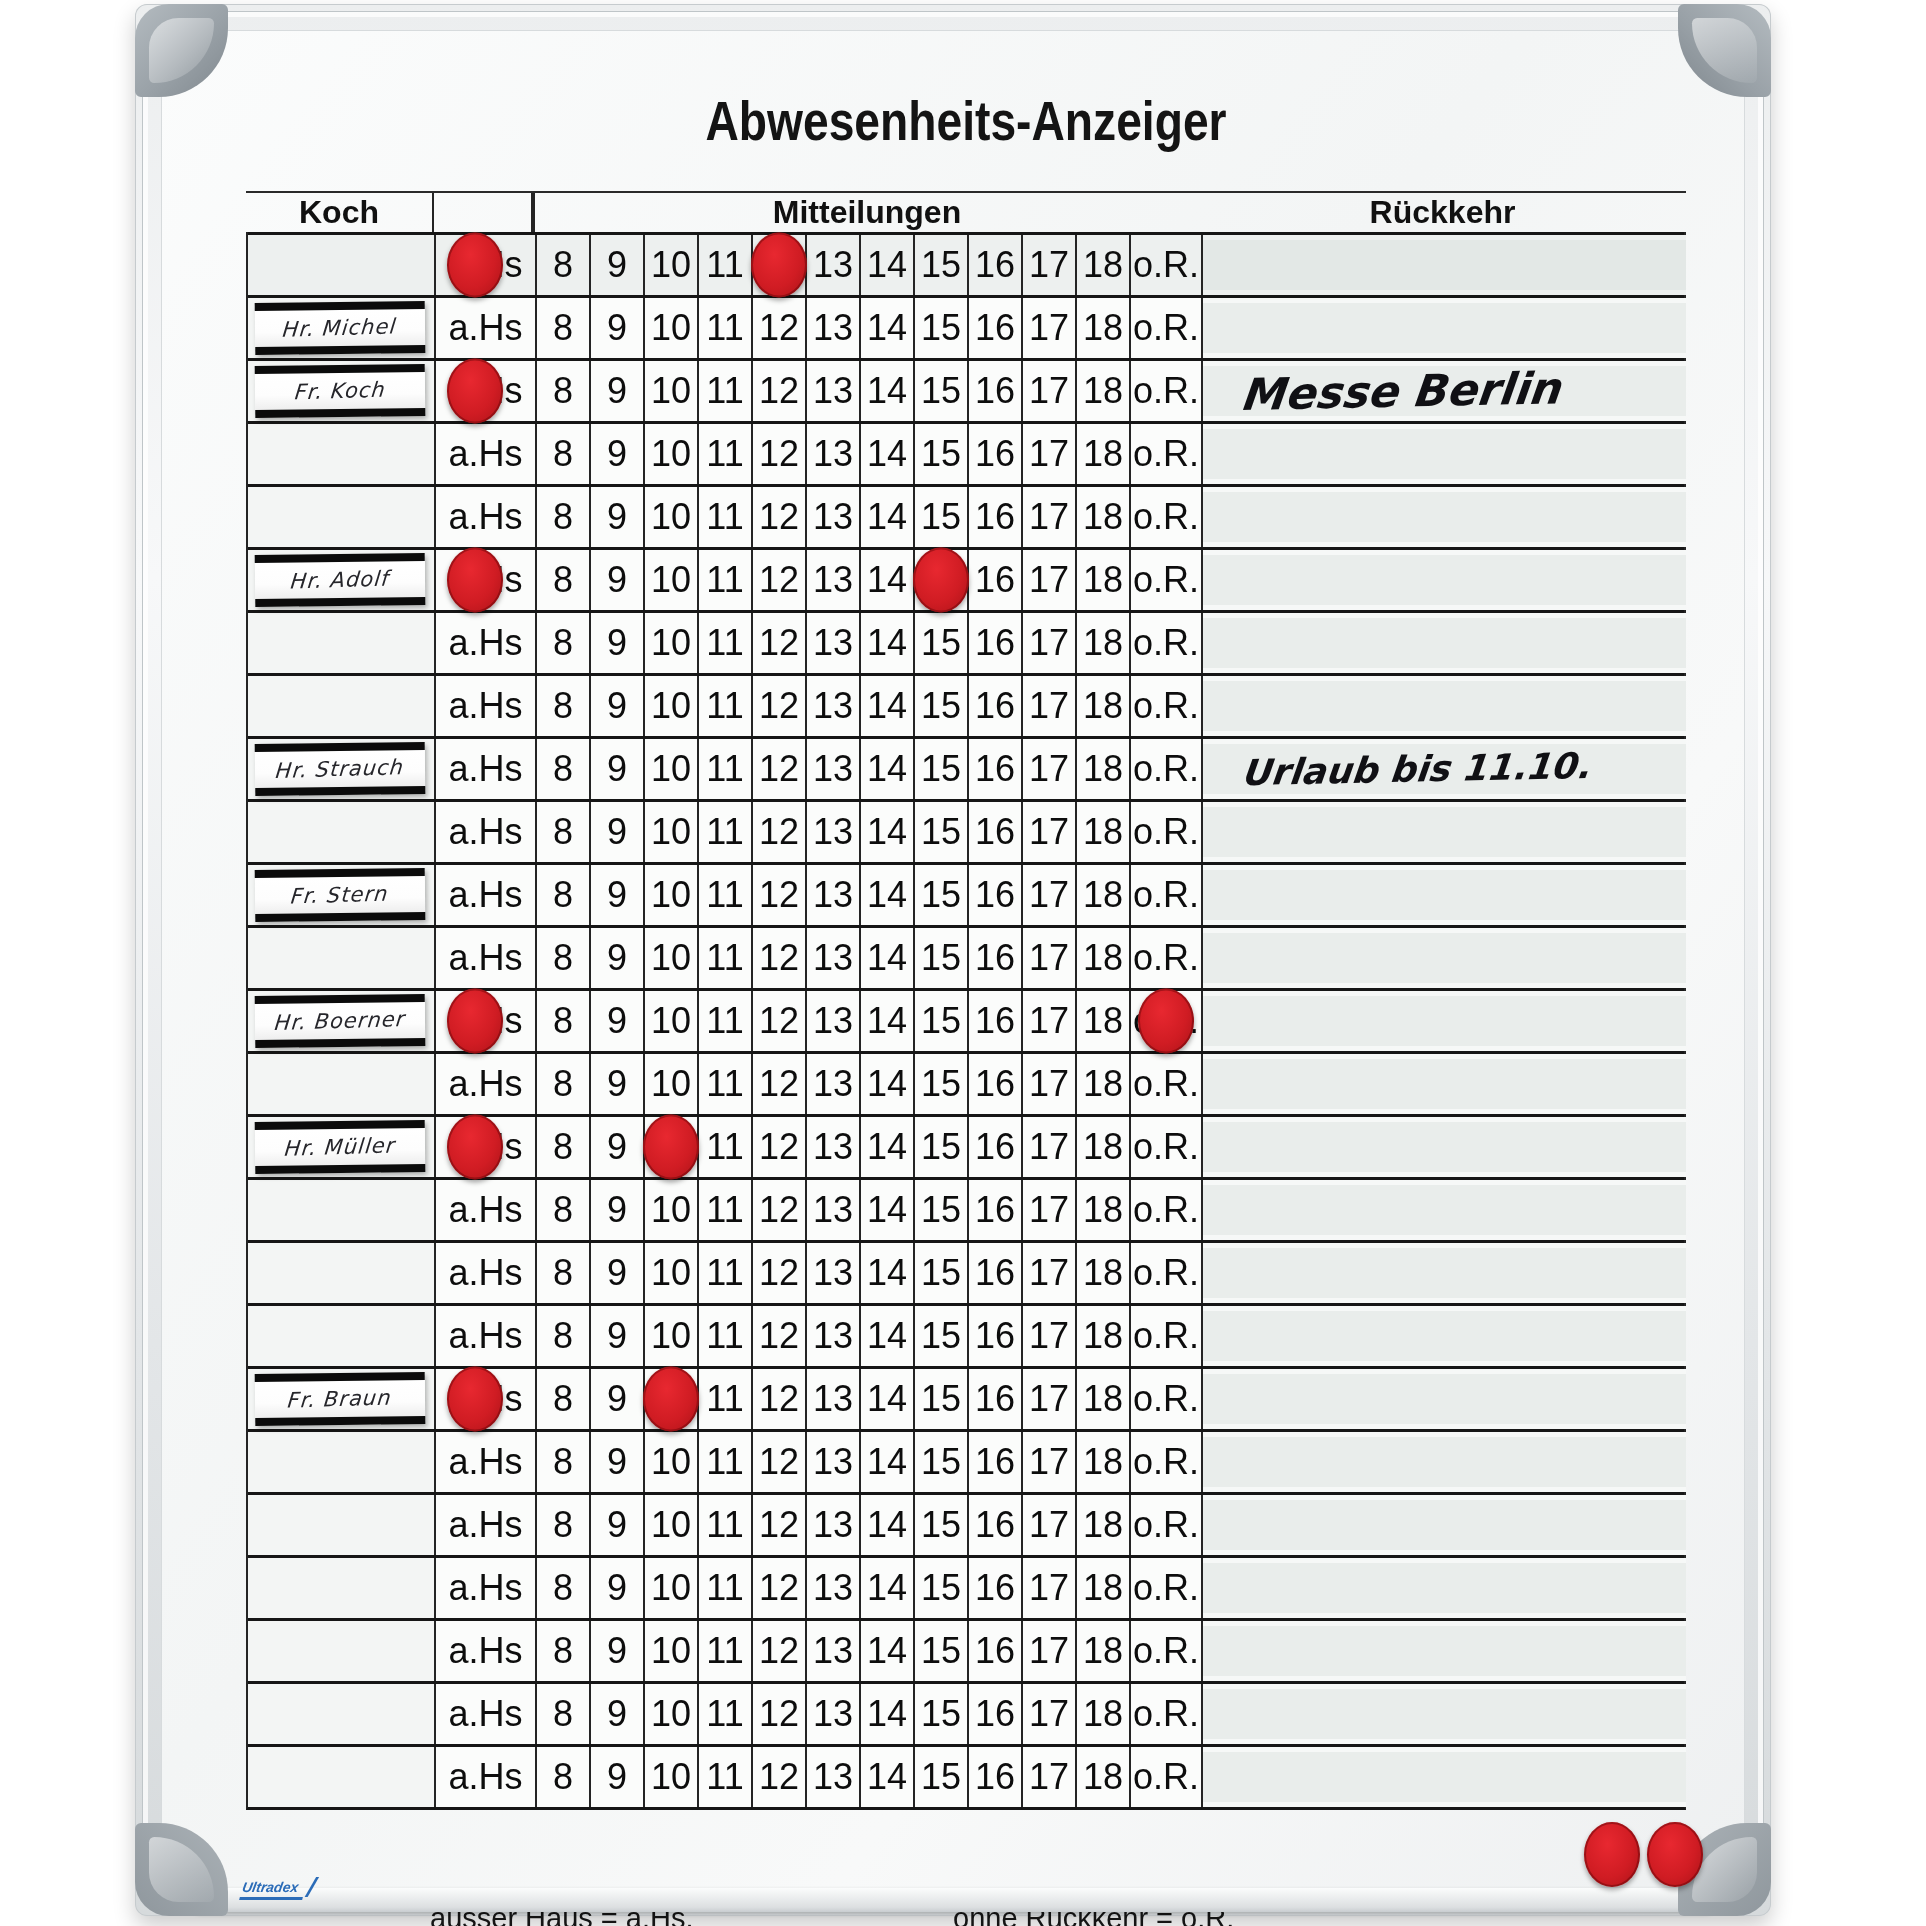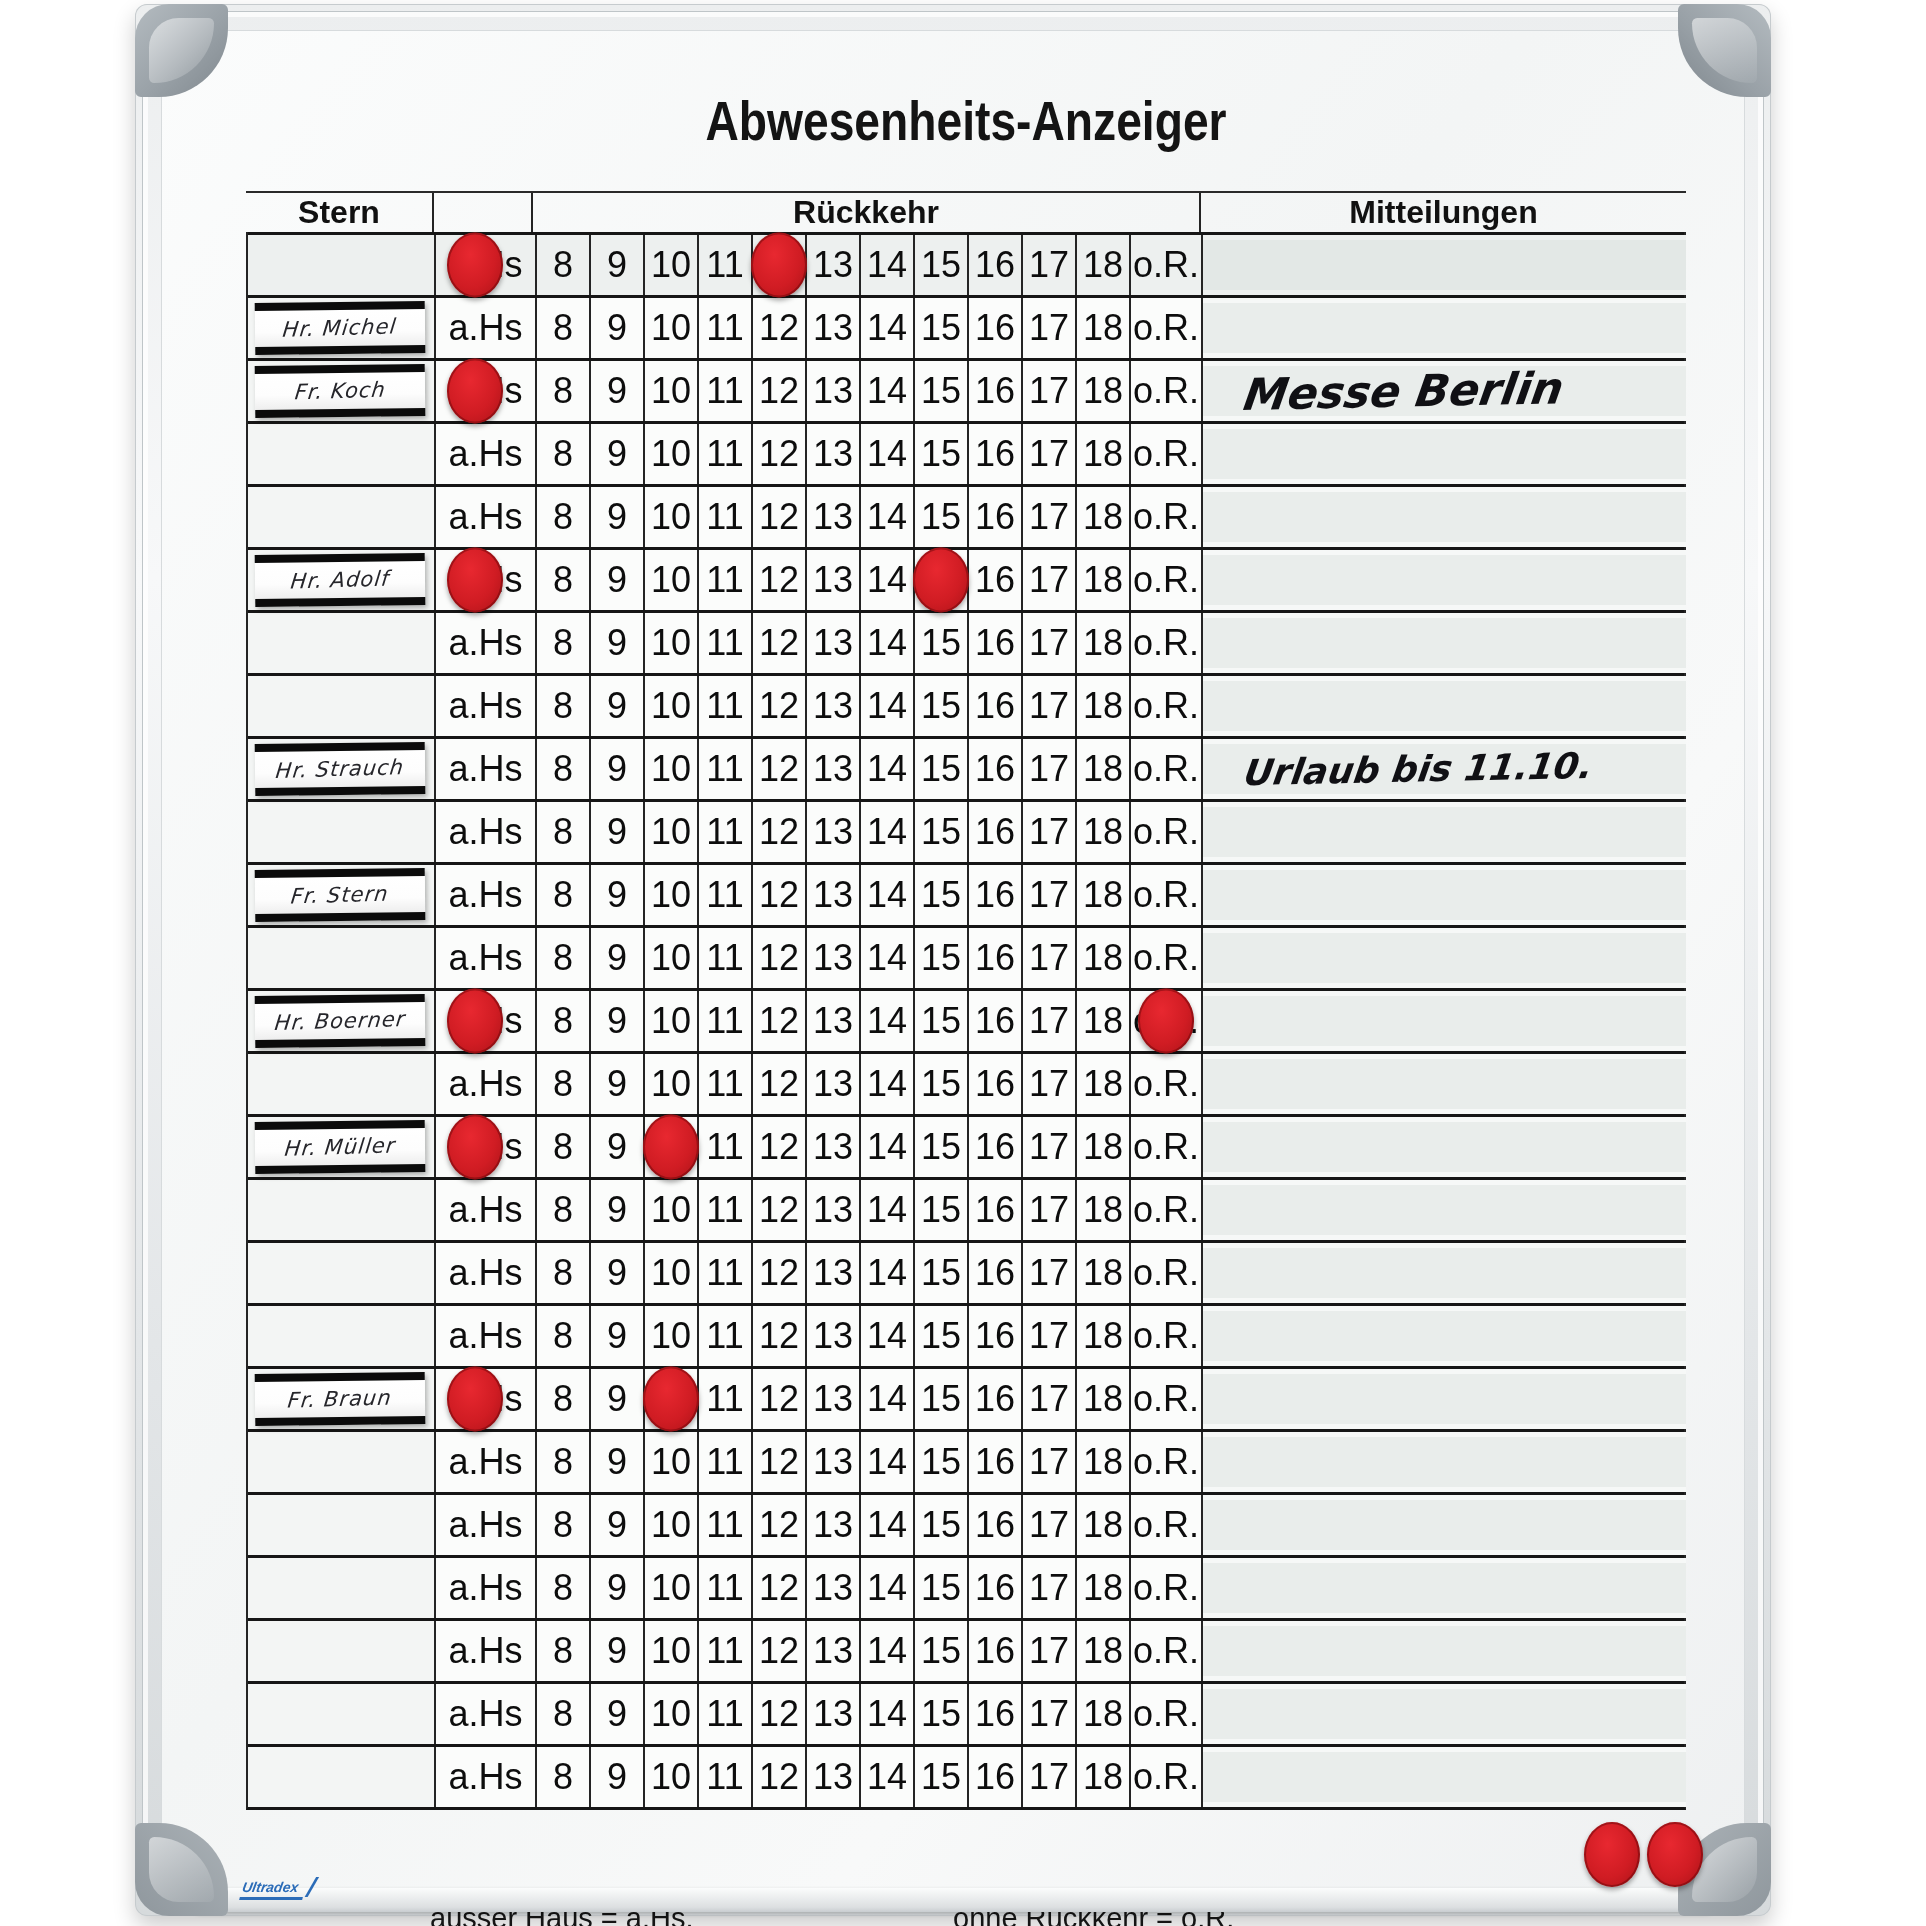--- a/index.html
+++ b/index.html
@@ -81,24 +81,24 @@
 
 <div class="stage">
   <div class="board">
     <div class="tray"></div>
 
     <div class="surface">
       <div class="title">Abwesenheits-Anzeiger</div>
 
       <div class="table">
         <div class="thead">
-          <div class="hcell">Stern</div>
+          <div class="hcell">Koch</div>
           <div class="hcell hblank"></div>
+          <div class="hcell hmitt">Mitteilungen</div>
           <div class="hcell">Rückkehr</div>
-          <div class="hcell hmitt">Mitteilungen</div>
         </div>
         <div class="tbody">
             <div class="row shaded">
               <div class="cell cname"></div>
               <div class="cell cahs">
                 <span>a.Hs</span>
                 <div class="dot"></div>
               </div>
               <div class="cell chour">
                 <span>8</span>

